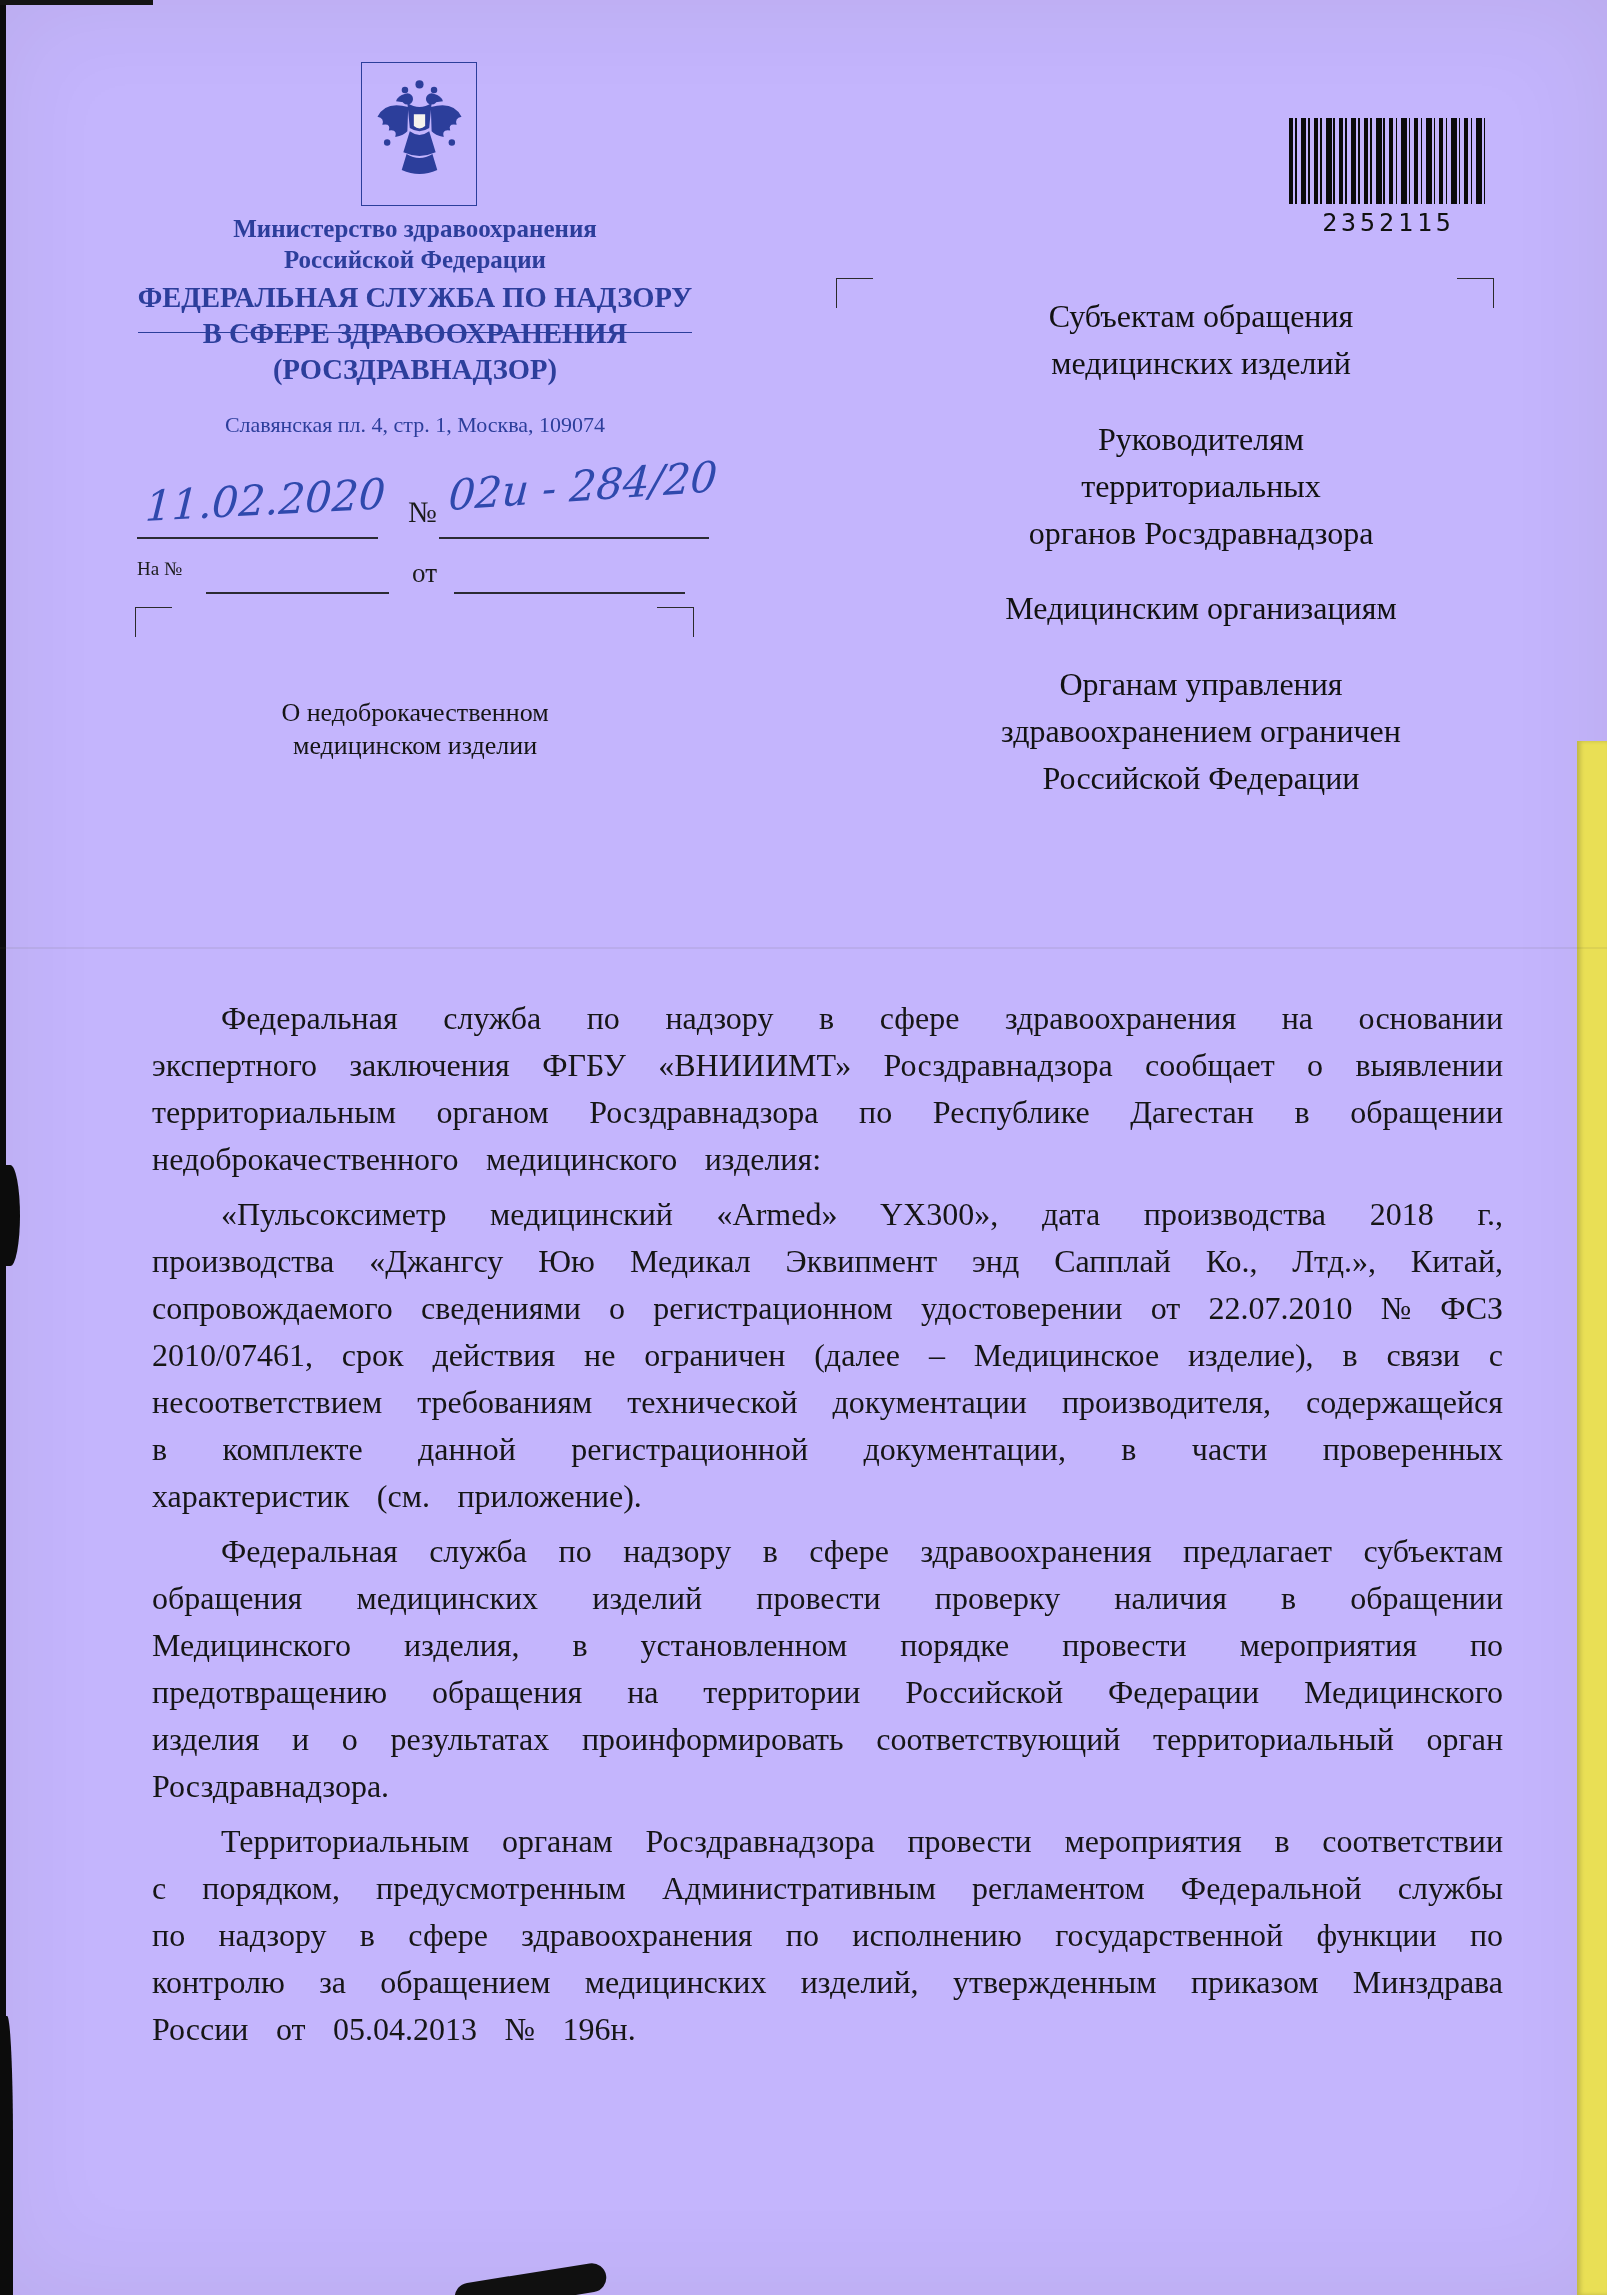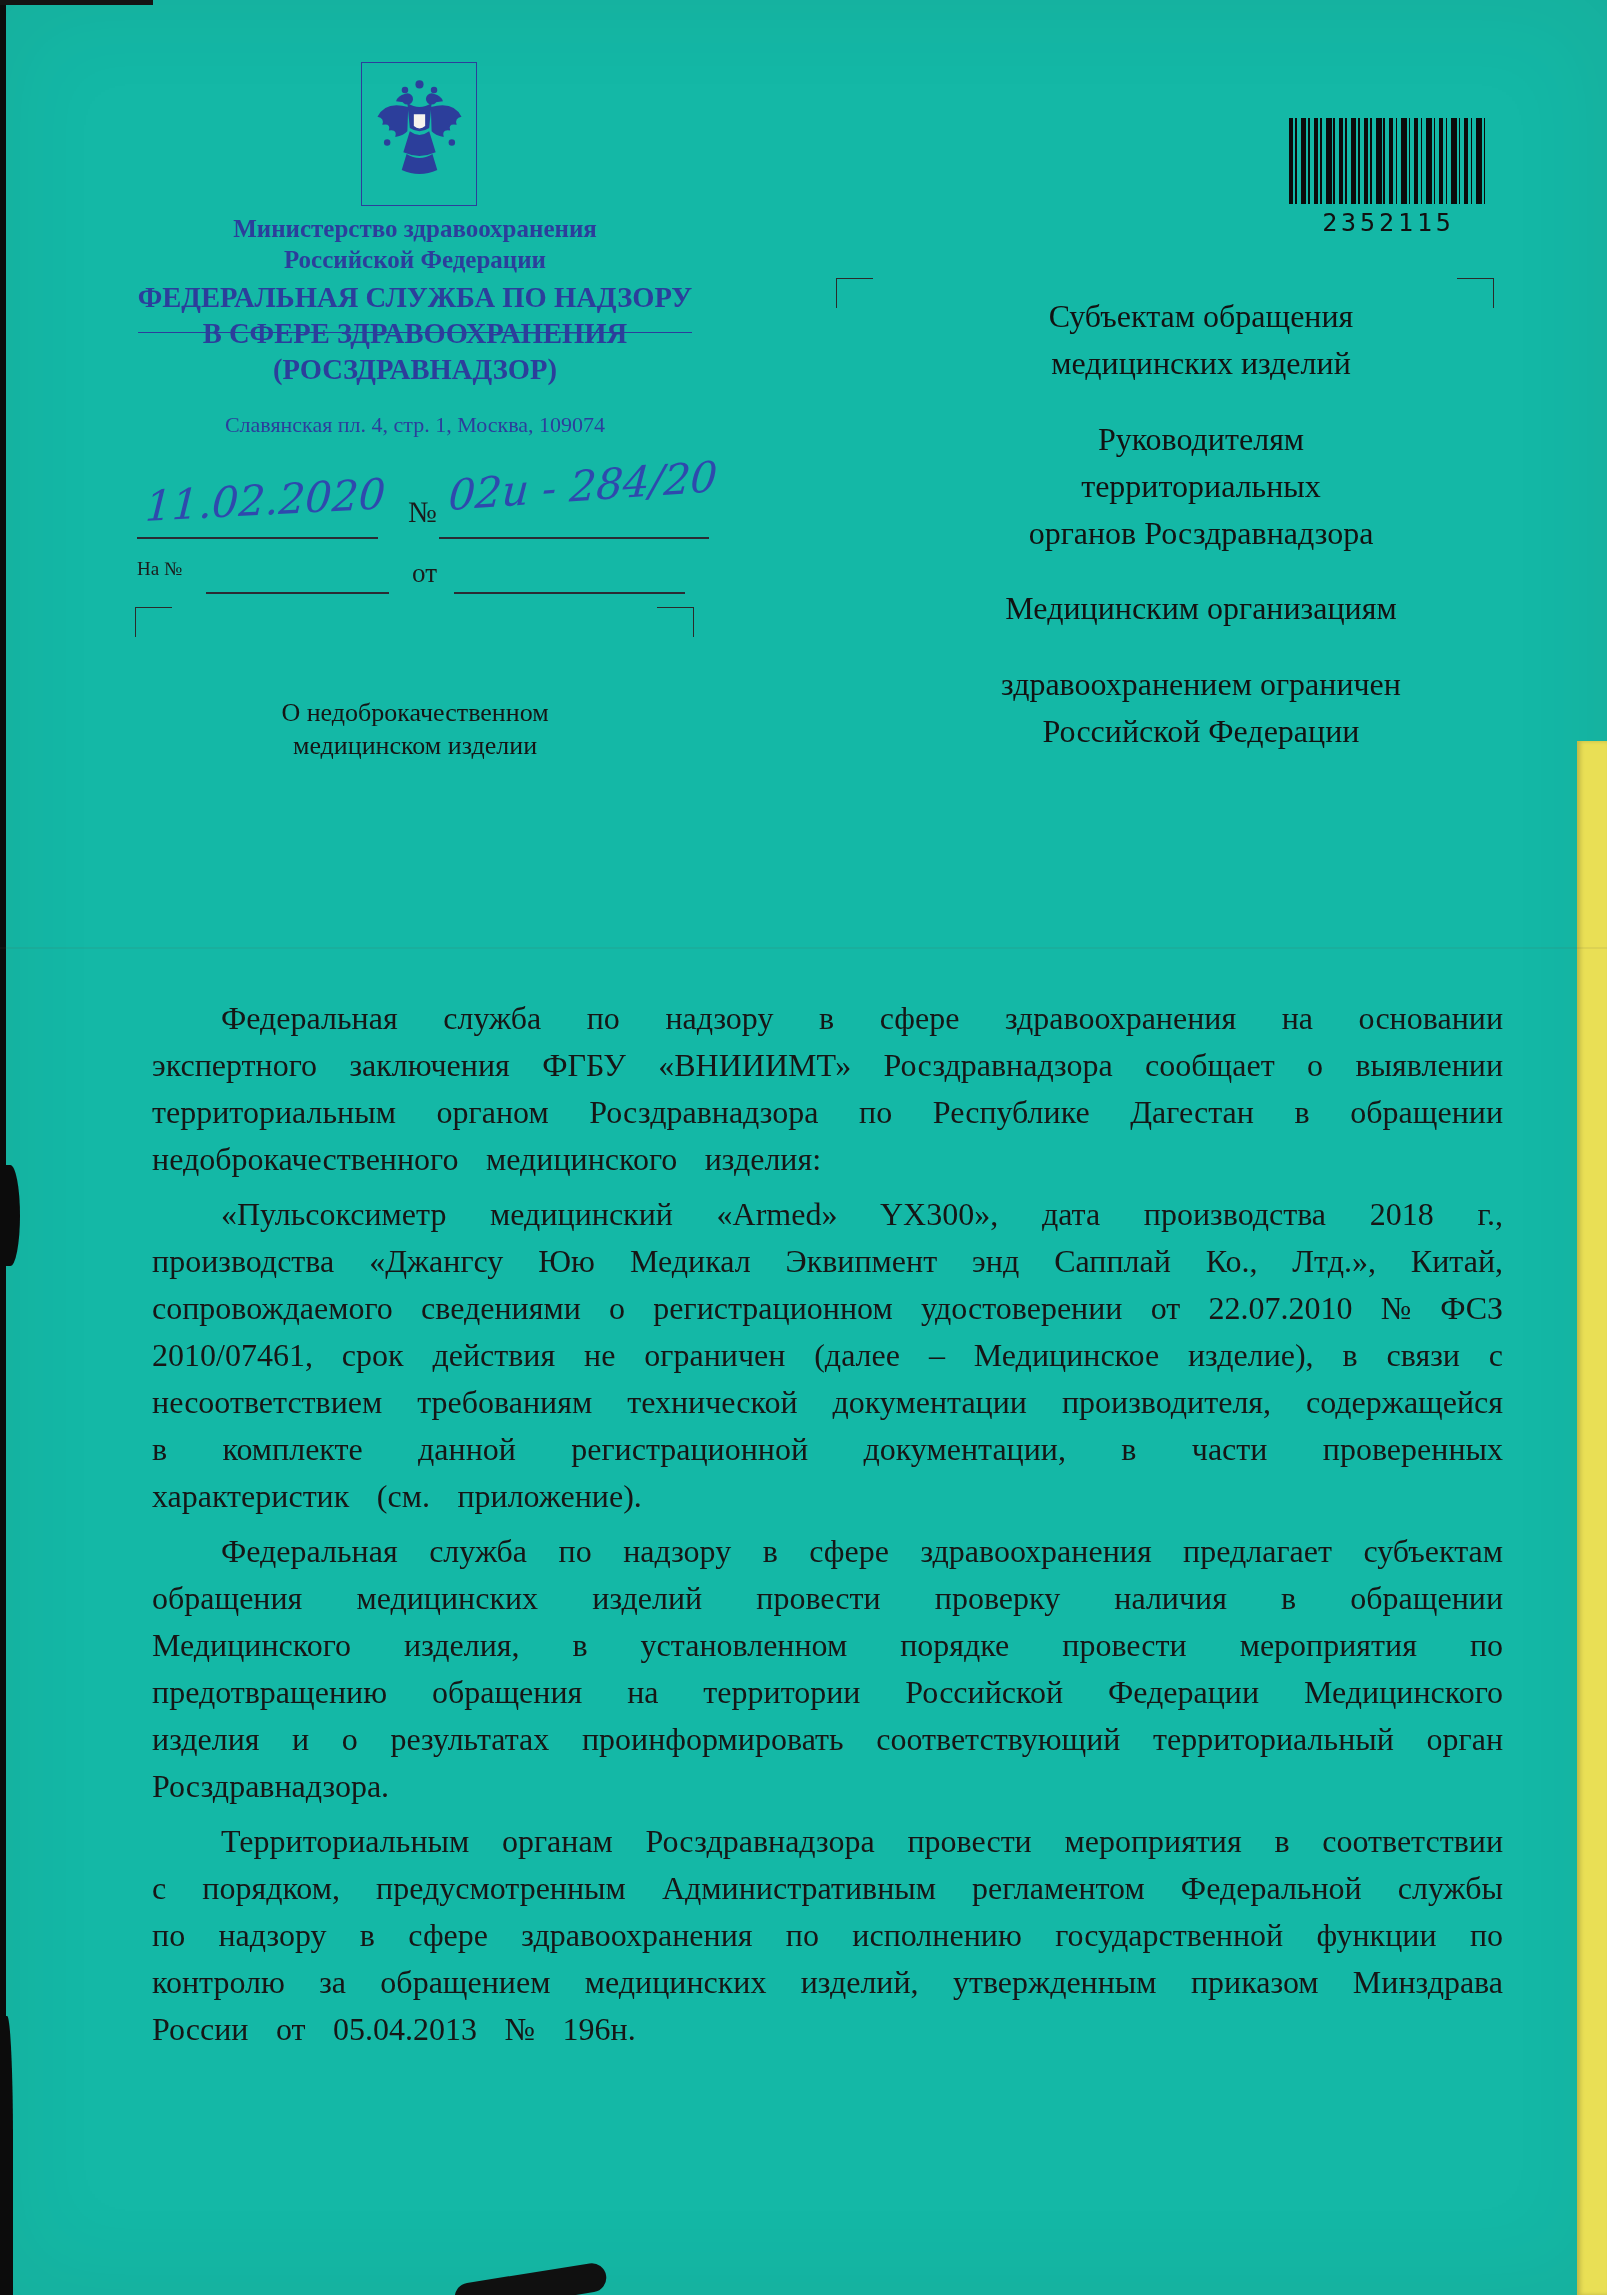--- a/index.html
+++ b/index.html
@@ -1,20 +1,20 @@
 <!DOCTYPE html>
 <html style="font-size:10.4px"><head>
 <meta charset="utf-8">
 <style>
   html,body { margin:0; padding:0; background:#6f6f6f; }
   .page {
     position:relative;
     width:1607px; height:2295px;
     margin:0 auto;
-    background:#14b8a6;
+    background:#c4b5fd;
     overflow:hidden;
     font-family:"Liberation Serif", serif;
     color:#1c1c1c;
     box-shadow: inset 0 0 104px rgba(60,50,30,0.08);
   }
 
   
   .edge-left        { position:absolute; left:0; top:0; width:5.8px; height:100%; background:#0c0c0c; }
   .edge-left-blob   { position:absolute; left:0; top:1165px; width:19.5px; height:101px; background:#0c0c0c; border-radius:0 60% 60% 0; }
   .edge-left-bottom { position:absolute; left:0; bottom:0; width:13px; height:279px; background:#0c0c0c; border-radius:0 45% 0 0; }
@@ -158,20 +158,21 @@
     </div>
     <div class="recipient">
       <div>Руководителям</div>
       <div>территориальных</div>
       <div>органов Росздравнадзора</div>
     </div>
     <div class="recipient">
       <div>Медицинским организациям</div>
     </div>
     <div class="recipient">
+      <div>Органам управления</div>
       <div>здравоохранением ограничен</div>
       <div>Российской Федерации</div>
     </div>
   </div>
 
   <div class="letter-body">
     <p>Федеральная служба по надзору в сфере здравоохранения на основании экспертного заключения ФГБУ «ВНИИИМТ» Росздравнадзора сообщает о выявлении территориальным органом Росздравнадзора по Республике Дагестан в обращении недоброкачественного медицинского изделия:</p>
     <p>«Пульсоксиметр медицинский «Armed» YX300», дата производства 2018 г., производства «Джангсу Юю Медикал Эквипмент энд Сапплай Ко., Лтд.», Китай, сопровождаемого сведениями о регистрационном удостоверении от 22.07.2010 № ФСЗ 2010/07461, срок действия не ограничен (далее – Медицинское изделие), в связи с несоответствием требованиям технической документации производителя, содержащейся в комплекте данной регистрационной документации, в части проверенных характеристик (см. приложение).</p>
     <p>Федеральная служба по надзору в сфере здравоохранения предлагает субъектам обращения медицинских изделий провести проверку наличия в обращении Медицинского изделия, в установленном порядке провести мероприятия по предотвращению обращения на территории Российской Федерации Медицинского изделия и о результатах проинформировать соответствующий территориальный орган Росздравнадзора.</p>
     <p>Территориальным органам Росздравнадзора провести мероприятия в соответствии с порядком, предусмотренным Административным регламентом Федеральной службы по надзору в сфере здравоохранения по исполнению государственной функции по контролю за обращением медицинских изделий, утвержденным приказом Минздрава России от 05.04.2013 № 196н.</p>

